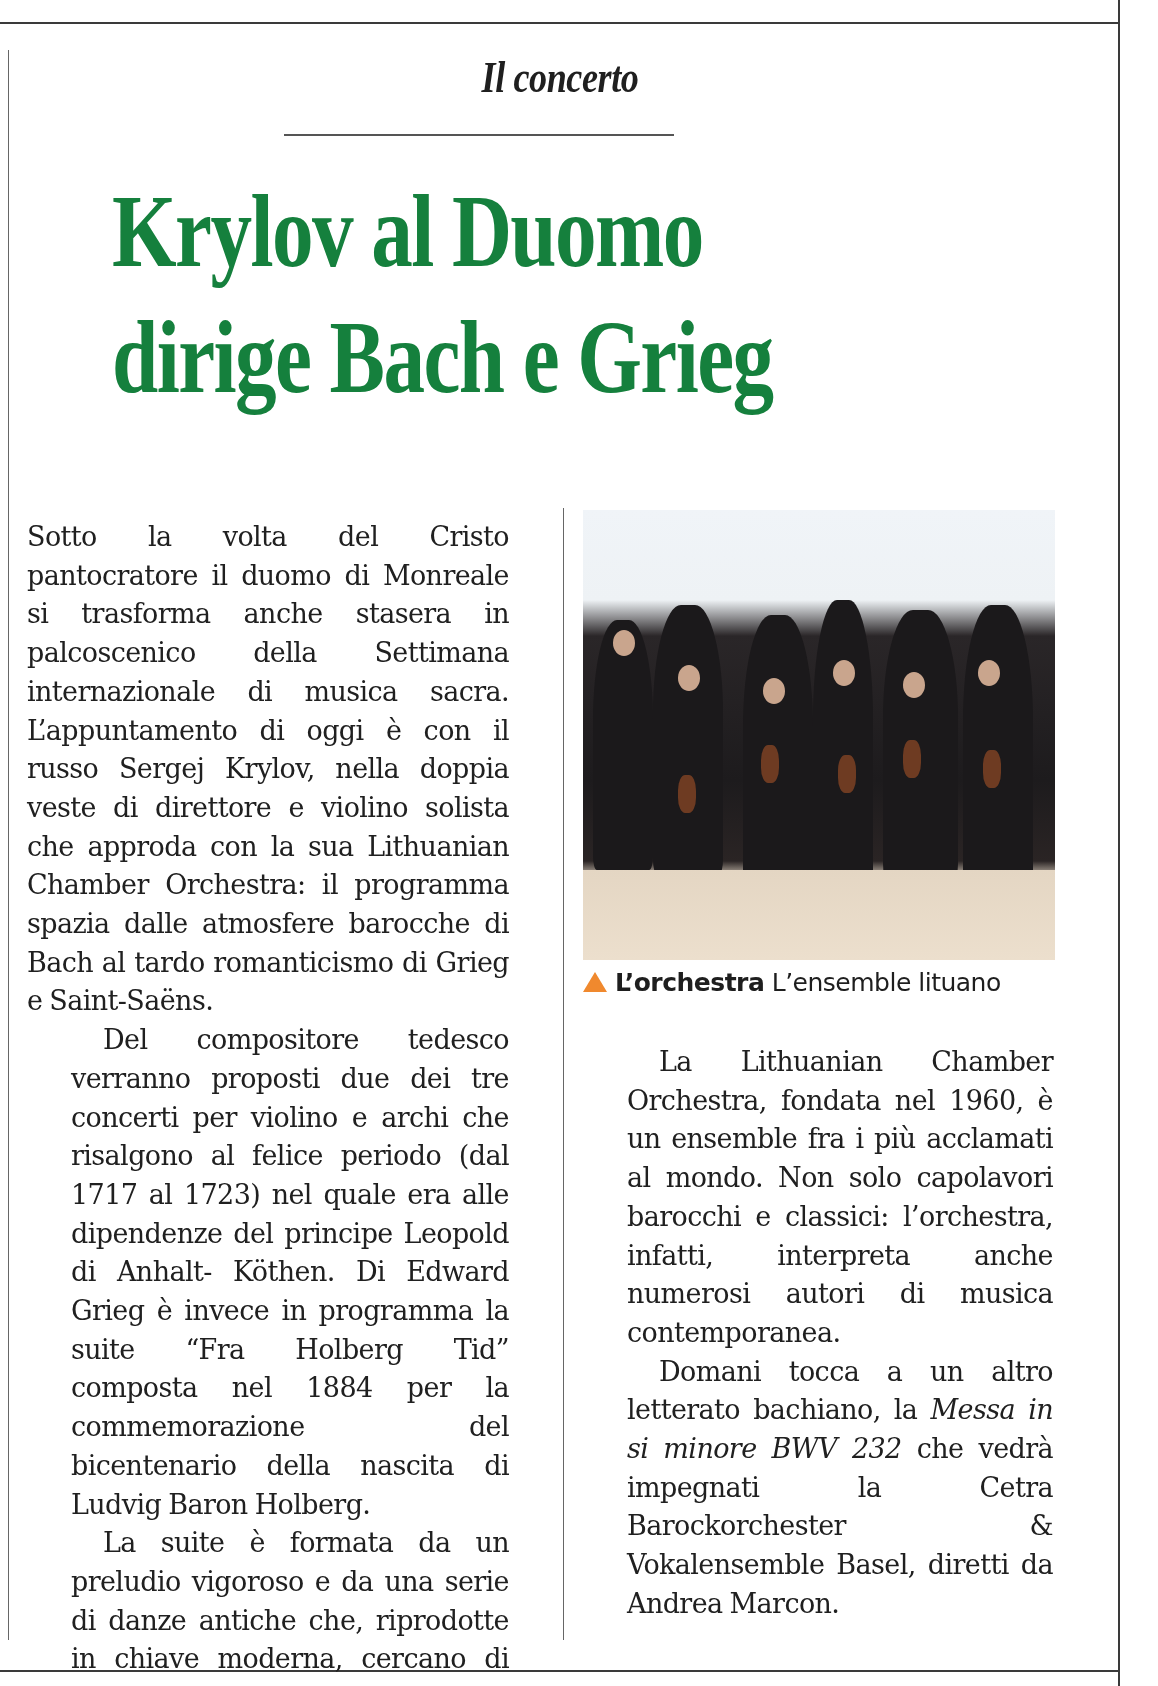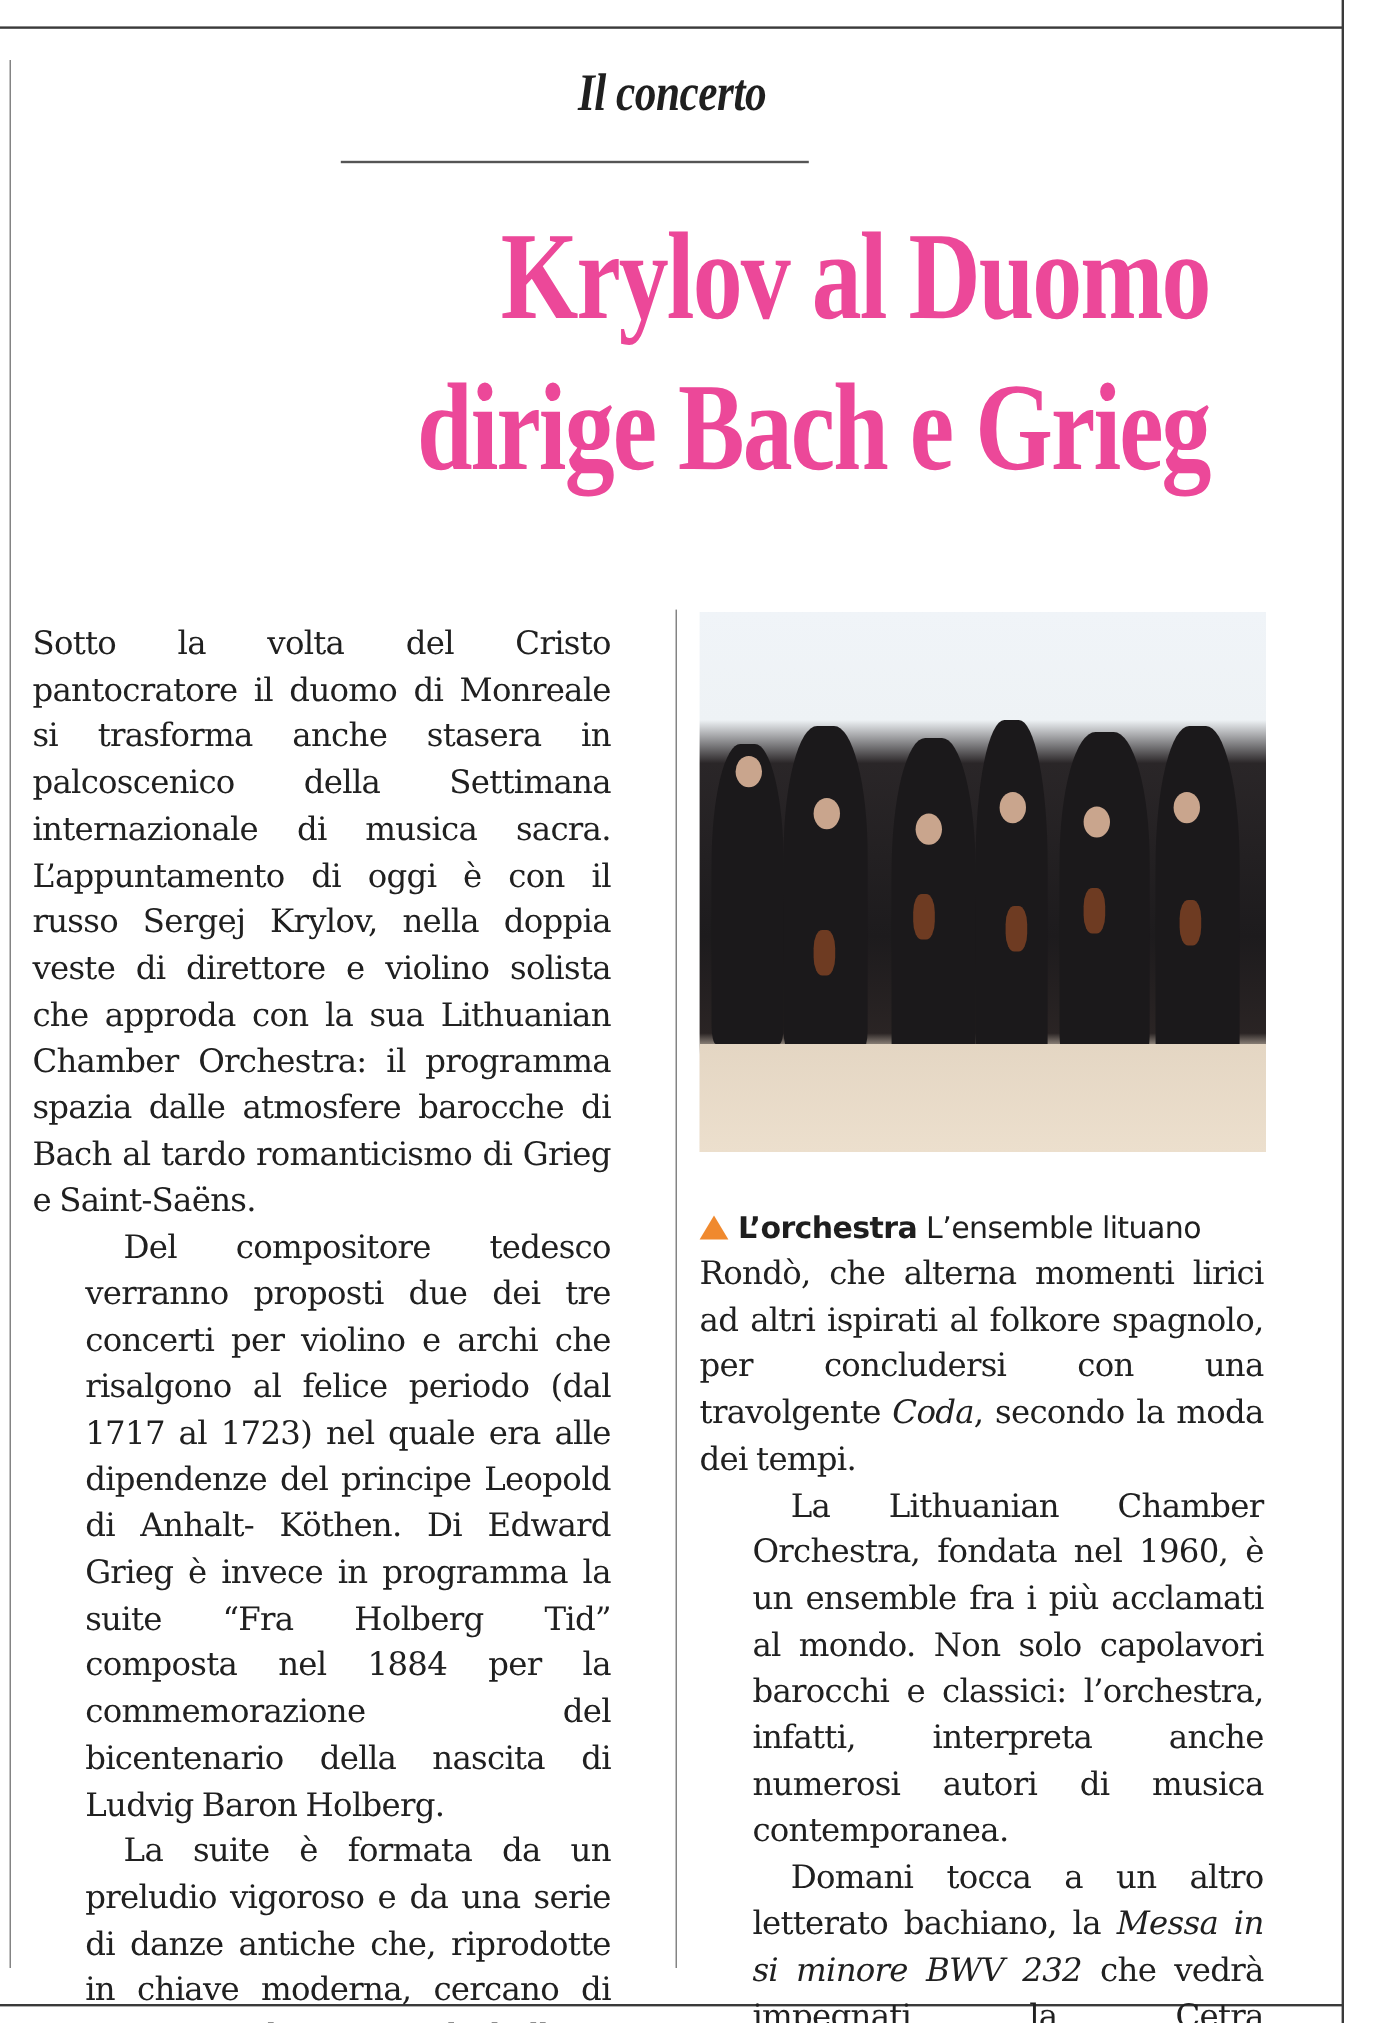--- a/index.html
+++ b/index.html
@@ -8,24 +8,24 @@
     font-family: "DejaVu Serif", "Liberation Serif", serif; color: #1e1e1e;
   }
   .rule { position: absolute; background: #3a3a3a; }
   .kicker {
     position: absolute; left: 0; width: 1120px; top: 52px; text-align: center;
     font-family: "Liberation Serif", serif; font-style: italic; font-weight: bold;
     font-size: 44px; letter-spacing: -0.5px; transform: scaleX(0.82); transform-origin: 560px 0;
     color: #1f1f1f;
   }
   .headline {
-    position: absolute; left: 0; width: 1120px; top: 168px; text-align: right;
+    position: absolute; left: 0; width: 1120px; top: 168px; text-align: left;
     font-family: "Liberation Serif", serif; font-weight: bold;
     font-size: 104px; line-height: 126px; letter-spacing: -2px;
-    color: #ec4899;
+    color: #15803d;
   }
   .headline span { display: block; transform: scaleX(0.80); }
   .col {
     position: absolute; font-family: "DejaVu Serif", serif;
     font-size: 27px; line-height: 38.7px; text-align: justify;
     color: #202020; letter-spacing: -0.6px; word-spacing: -1px;
   }
   .col p { margin: 0; }
   .col p.indent { text-indent: 32px; margin-left: 44px; }
   .col i { font-style: italic; }
@@ -34,21 +34,21 @@
   .photo {
     position: absolute; left: 583px; top: 510px; width: 472px; height: 450px;
     background: linear-gradient(#f0f4f8 0%, #eef2f5 20%, #2a2628 28%, #1d1b1d 60%, #2a2424 78%, #e2d5c4 82%, #eadbc8 100%);
     overflow: hidden;
   }
   .photo .floor { position:absolute; left:0; right:0; bottom:0; height:90px; background: linear-gradient(#e4d6c3, #ecdfcd); }
   .photo .figure { position:absolute; background:#1b191b; border-radius: 40% 40% 6% 6%; }
   .photo .head { position:absolute; width:22px; height:26px; border-radius:50%; background:#c9a58d; }
   .photo .violin { position:absolute; width:18px; height:38px; border-radius:40%; background:#6e3b22; }
   .caption {
-    position: absolute; left: 583px; top: 1009px; white-space: nowrap;
+    position: absolute; left: 583px; top: 968px; white-space: nowrap;
     font-family: "DejaVu Sans", sans-serif; font-size: 25px; color: #1e1e1e; letter-spacing: -0.5px;
   }
   .caption .tri {
     display: inline-block; width: 0; height: 0; vertical-align: -1px; margin-right: 8px;
     border-left: 12px solid transparent; border-right: 12px solid transparent;
     border-bottom: 20px solid #f0892e;
   }
   .caption b { font-weight: bold; }
 </style>
 </head>
@@ -94,16 +94,15 @@
   <div class="violin" style="left:320px; top:230px;"></div>
   <div class="violin" style="left:400px; top:240px;"></div>
   <div class="floor"></div>
 </div>
 
 <div class="caption">
   <span class="tri"></span><b>L’orchestra</b><span> L’ensemble lituano</span>
 </div>
 
 <div class="col col-right">
-  <p><span>Rondò, che alterna momenti lirici ad altri ispirati al folkore spagnolo, per concludersi con una travolgente </span><i>Coda</i><span>, secondo la moda dei tempi.</span></p>
   <p class="indent">La Lithuanian Chamber Orchestra, fondata nel 1960, è un ensemble fra i più acclamati al mondo. Non solo capolavori barocchi e classici: l’orchestra, infatti, interpreta anche numerosi autori di musica contemporanea.</p>
   <p class="indent"><span>Domani tocca a un altro letterato bachiano, la </span><i>Messa in si minore BWV 232</i><span> che vedrà impegnati la Cetra Barockorchester &amp; Vokalensemble Basel, diretti da Andrea Marcon.</span></p>
 </div>
 
 </body></html>

